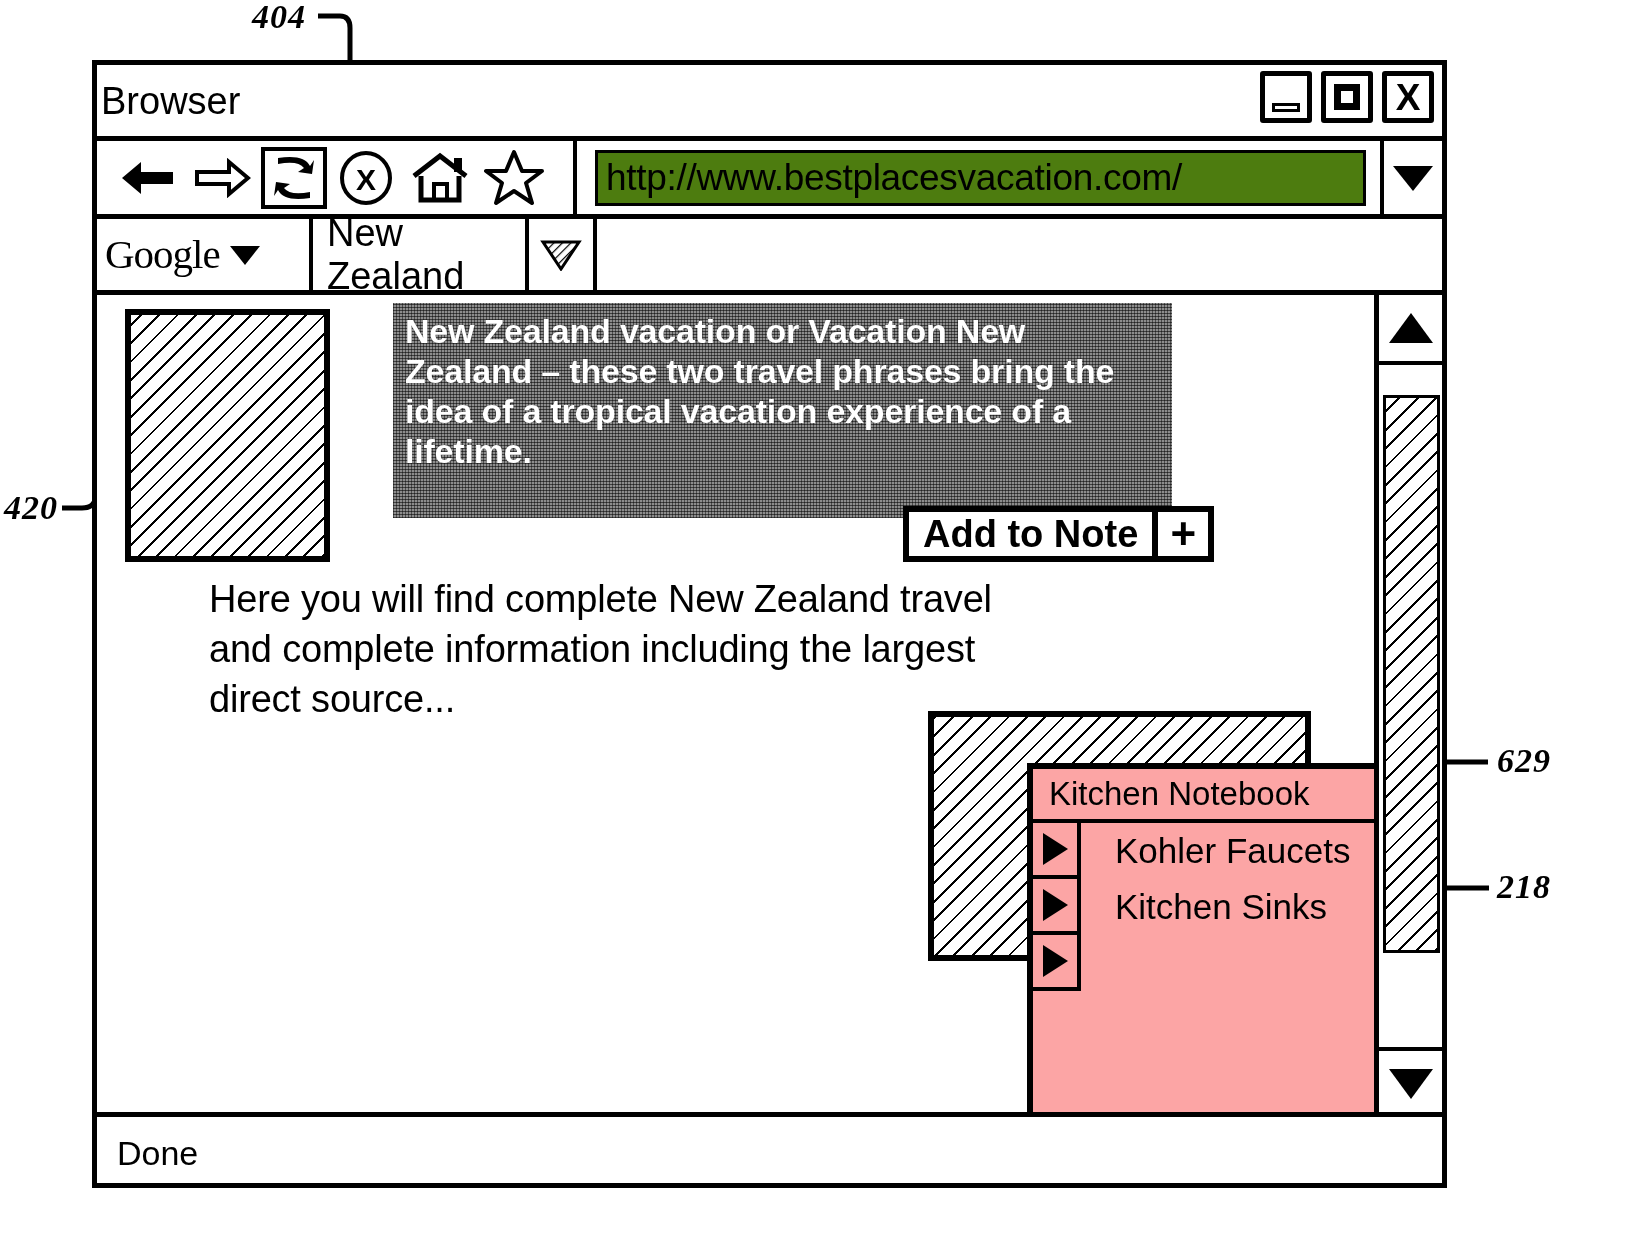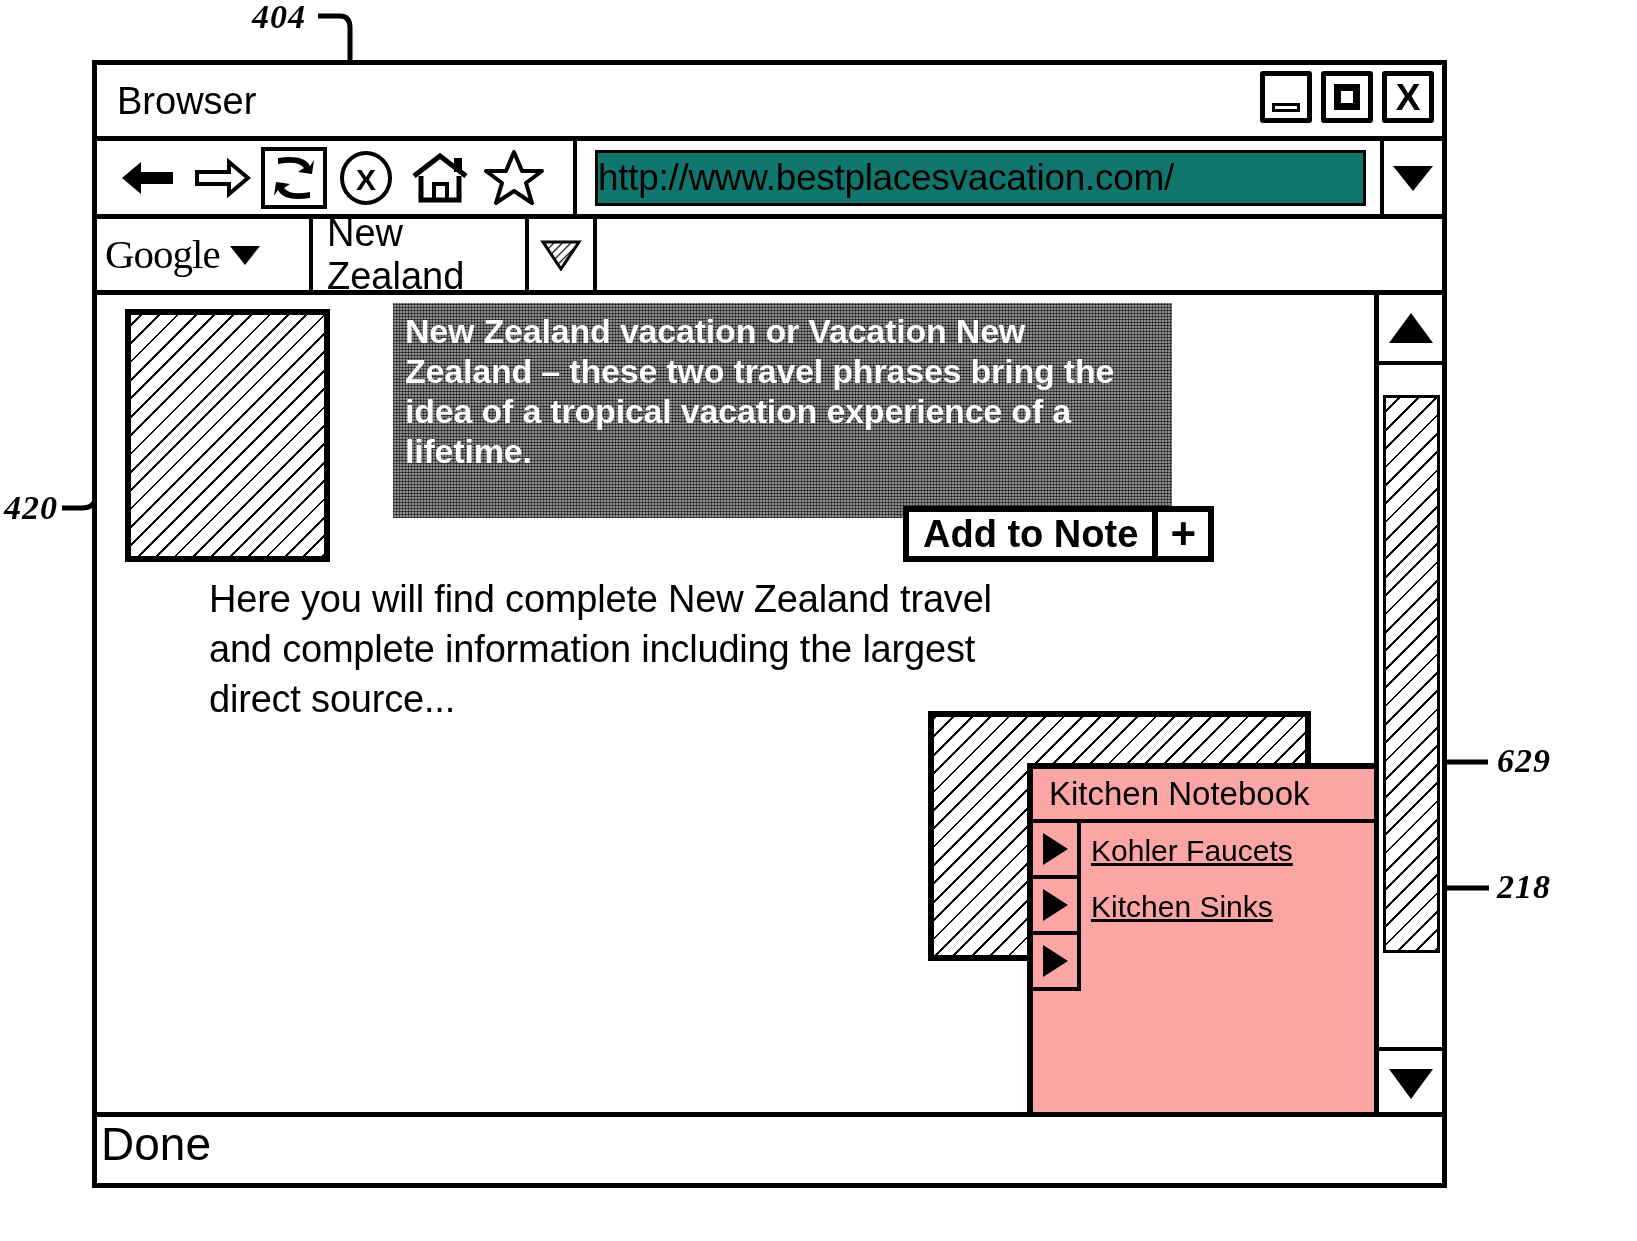--- a/index.html
+++ b/index.html
@@ -54,21 +54,21 @@
   #title-bar {
     position: relative;
     height: 76px;
     border-bottom: 5px solid #000;
     box-sizing: border-box;
     display: flex;
     align-items: center;
   }
   #window-title {
     font-size: 38px;
-    padding-left: 20px;
+    padding-left: 4px;
     line-height: 1;
   }
   #window-buttons {
     position: absolute;
     right: 8px;
     top: 6px;
     display: flex;
     gap: 9px;
   }
   .win-btn {
@@ -141,24 +141,24 @@
     padding: 0 14px 0 18px;
     box-sizing: border-box;
   }
   #url-box {
     flex: 1;
     height: 56px;
     border: 3px solid #000;
     box-sizing: border-box;
     display: flex;
     align-items: center;
-    padding-left: 0;
+    padding-left: 8px;
     font-size: 37px;
     letter-spacing: -0.3px;
-    background: #0f766e;
+    background: #4d7c0f;
   }
   #url-dropdown {
     width: 62px;
     border-left: 4px solid #000;
     box-sizing: border-box;
     display: flex;
     align-items: center;
     justify-content: center;
   }
 
@@ -213,22 +213,23 @@
     border-bottom: 5px solid #000;
     box-sizing: border-box;
     overflow: hidden;
     background: #fff;
   }
 
   
   #status-bar {
     height: 72px;
     display: flex;
-    padding-left: 4px;
-    font-size: 46px;
+    align-items: center;
+    padding-left: 20px;
+    font-size: 34px;
     box-sizing: border-box;
   }
 
   
   .hatch {
     background-color: #fff;
     background-image: repeating-linear-gradient(
       -45deg,
       #000 0px, #000 2px,
       #fff 2px, #fff 13px
@@ -360,24 +361,23 @@
   }
   .notebook-arrow .tri {
     width: 0; height: 0;
     border-left: 25px solid #000;
     border-top: 16px solid transparent;
     border-bottom: 16px solid transparent;
   }
   .notebook-label {
     display: flex;
     align-items: center;
-    padding-left: 10px;
-    font-size: 30px;
+    padding-left: 34px;
+    font-size: 35px;
     white-space: nowrap;
-    text-decoration: underline;
   }
 
   
   #scrollbar {
     position: absolute;
     right: 0;
     top: 0;
     width: 68px;
     height: 822px;
     border-left: 5px solid #000;

